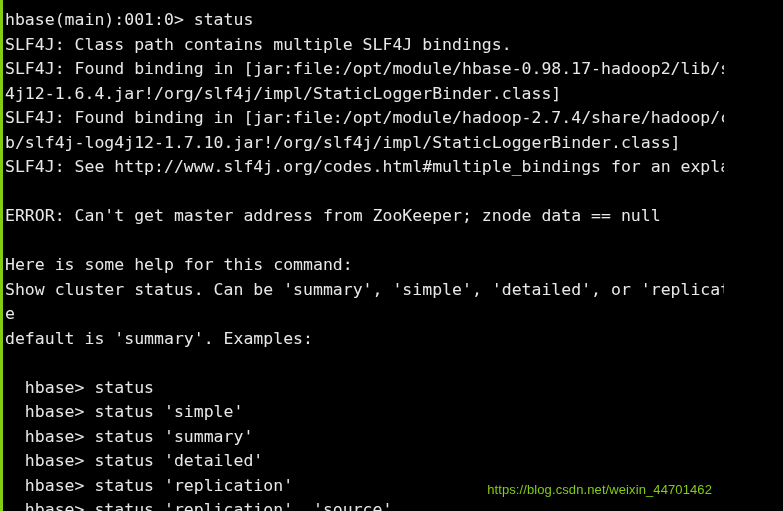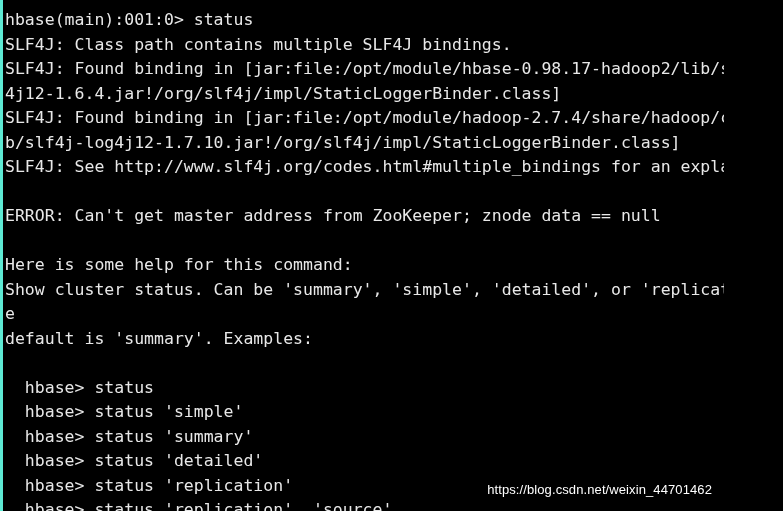--- a/index.html
+++ b/index.html
@@ -14,21 +14,21 @@
     overflow: hidden;
     font-family: "DejaVu Sans Mono", "Liberation Mono", monospace;
   }
   #terminal {
     position: relative;
     width: 724px;
     height: 511px;
     background: #000000;
     overflow: hidden;
     box-sizing: border-box;
-    border-left: 3px solid #5eead4;
+    border-left: 3px solid #84cc16;
   }
   #terminal-output {
     position: absolute;
     left: 2px;
     top: 8px;
     width: 781px;
     white-space: pre;
     overflow: hidden;
   }
   .term-line {
@@ -44,21 +44,21 @@
   }
   .term-line.blank {
     color: transparent;
   }
   #watermark {
     position: absolute;
     right: 12px;
     bottom: 14px;
     font-family: "Liberation Sans", "DejaVu Sans", sans-serif;
     font-size: 13px;
-    color: #ffffff;
+    color: #84cc16;
     letter-spacing: 0.1px;
     white-space: nowrap;
   }
 </style>
 </head>
 <body>
 
 <div id="terminal">
   <div id="terminal-output"><span class="term-line">hbase(main):001:0&gt; status</span><span class="term-line">SLF4J: Class path contains multiple SLF4J bindings.</span><span class="term-line">SLF4J: Found binding in [jar:file:/opt/module/hbase-0.98.17-hadoop2/lib/slf4j-log4j12-1.6.4.jar!/org/slf4j/impl/StaticLoggerBinder.class]</span><span class="term-line">4j12-1.6.4.jar!/org/slf4j/impl/StaticLoggerBinder.class]</span><span class="term-line">SLF4J: Found binding in [jar:file:/opt/module/hadoop-2.7.4/share/hadoop/common/lib/slf4j-log4j12-1.7.10.jar!/org/slf4j/impl/StaticLoggerBinder.class]</span><span class="term-line">b/slf4j-log4j12-1.7.10.jar!/org/slf4j/impl/StaticLoggerBinder.class]</span><span class="term-line">SLF4J: See http://www.slf4j.org/codes.html#multiple_bindings for an explanation.</span><span class="term-line blank"> </span><span class="term-line">ERROR: Can't get master address from ZooKeeper; znode data == null</span><span class="term-line blank"> </span><span class="term-line">Here is some help for this command:</span><span class="term-line">Show cluster status. Can be 'summary', 'simple', 'detailed', or 'replication'. The</span><span class="term-line">e</span><span class="term-line">default is 'summary'. Examples:</span><span class="term-line blank"> </span><span class="term-line">  hbase&gt; status</span><span class="term-line">  hbase&gt; status 'simple'</span><span class="term-line">  hbase&gt; status 'summary'</span><span class="term-line">  hbase&gt; status 'detailed'</span><span class="term-line">  hbase&gt; status 'replication'</span><span class="term-line">  hbase&gt; status 'replication', 'source'</span></div>
   <div id="watermark">https://blog.csdn.net/weixin_44701462</div>

